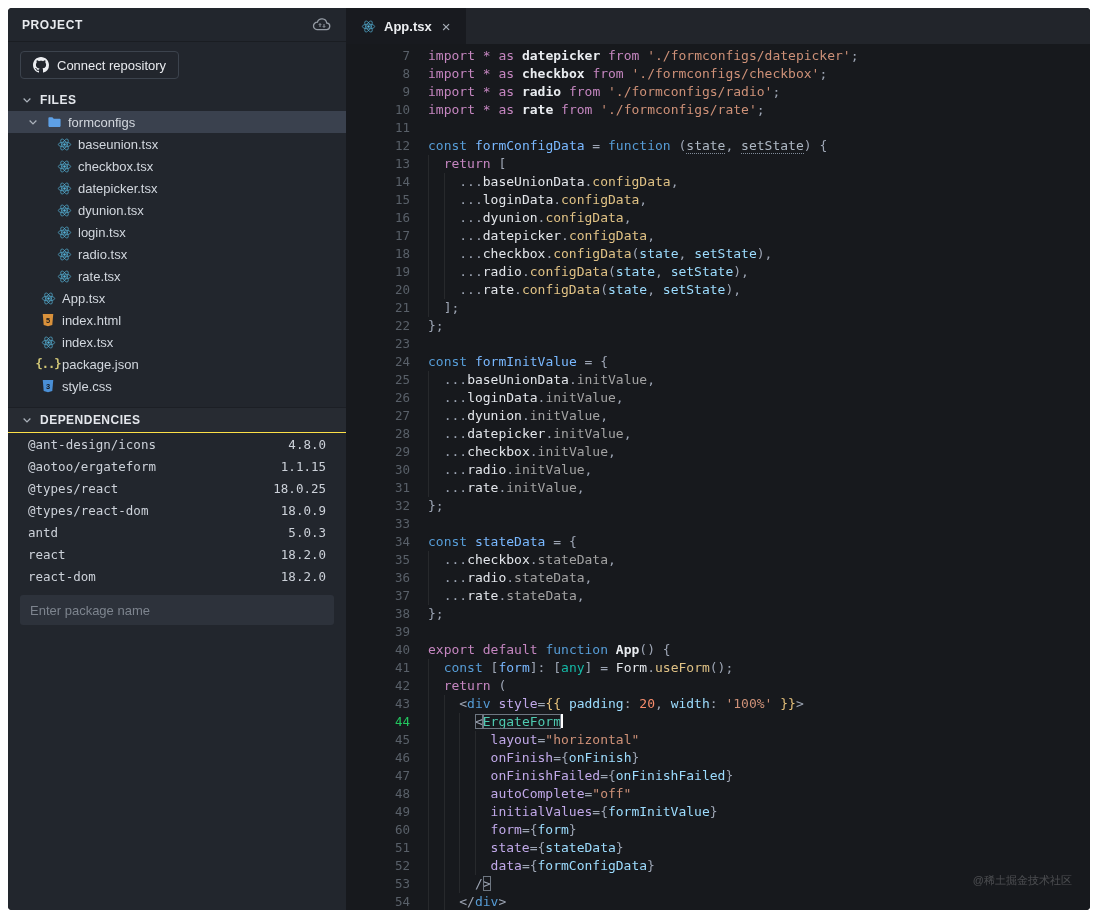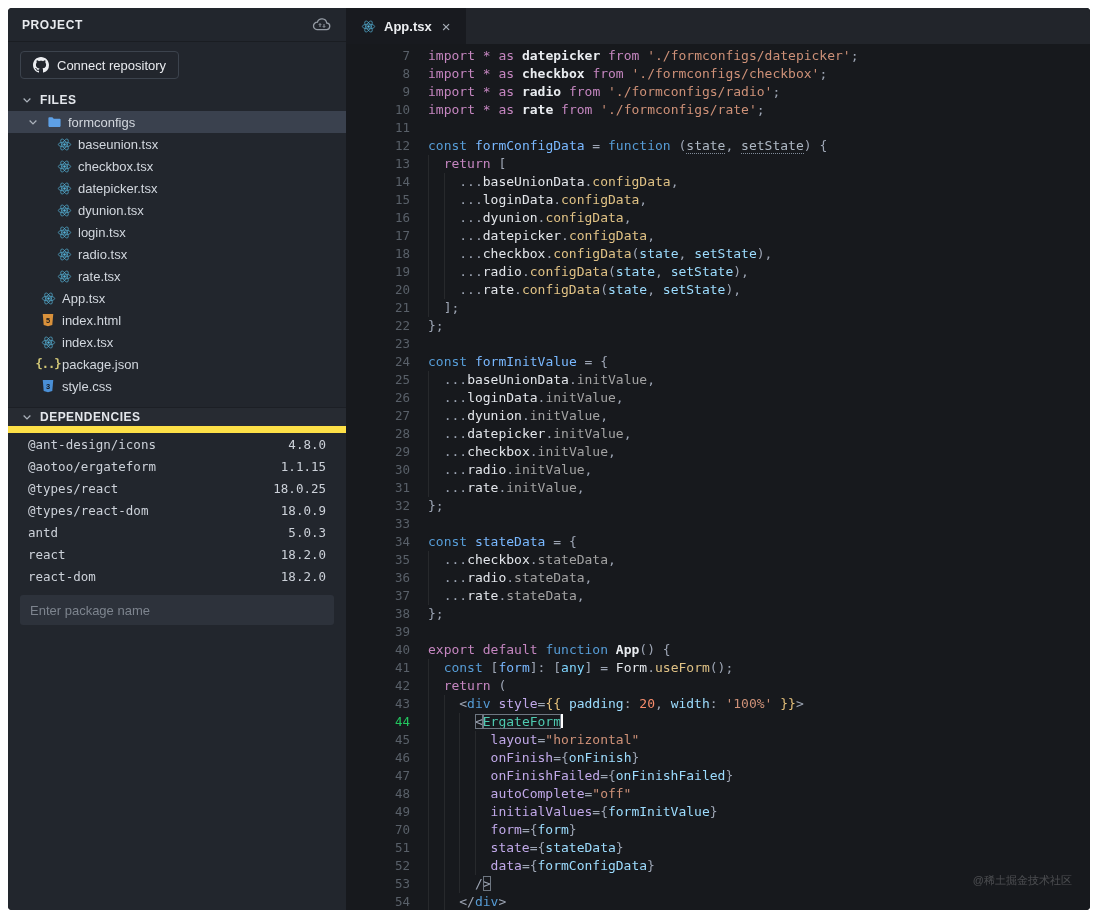--- a/index.html
+++ b/index.html
@@ -15,21 +15,21 @@
   .connect-btn { display:flex; align-items:center; gap:8px; height:28px; padding:0 12px; background:transparent; border:1px solid #3c434d; border-radius:4px; color:#e8eaee; font-size:13px; font-family:"Liberation Sans",sans-serif; cursor:pointer; }
   .side-row { height:22px; display:flex; align-items:center; gap:6px; font-size:13px; color:#d2d7de; cursor:pointer; white-space:nowrap; }
   .side-row.section { font-size:12px; font-weight:700; letter-spacing:.04em; color:#e4e7ec; padding-left:12px; }
   .side-row.folder { padding-left:18px; }
   .side-row.selected { background:#3a414e; }
   .side-row.depth2 { padding-left:48px; }
   .side-row.depth1 { padding-left:32px; }
   .icon { display:inline-flex; align-items:center; justify-content:center; width:16px; height:16px; flex:none; }
   .chev { width:14px; height:14px; display:inline-flex; align-items:center; justify-content:center; flex:none; }
   .json-glyph { color:#d3c877; font-size:12px; font-weight:700; font-family:"DejaVu Sans Mono",monospace; letter-spacing:-1px; }
-  .deps-header { height:26px; margin-top:10px; background:#272b32; border-top:1px solid #1c1f25; border-bottom:7px solid #fde047; }
+  .deps-header { height:26px; margin-top:10px; background:#272b32; border-top:1px solid #1c1f25; border-bottom:1px solid #fde047; }
   .dep-row { height:22px; display:flex; align-items:center; justify-content:space-between; padding:0 20px; font-family:"DejaVu Sans Mono",monospace; font-size:12.5px; color:#ccd1d9; cursor:pointer; }
   .dep-version { color:#ccd1d9; }
   .pkg-input { display:block; width:314px; margin:8px 12px; height:30px; background:#2d323b; border:none; border-radius:3px; padding:0 10px; font-size:13px; color:#c9ced6; font-family:"Liberation Sans",sans-serif; }
   .pkg-input::placeholder { color:#7d848e; }
 
   
   .editor { flex:1; background:#17191d; display:flex; flex-direction:column; position:relative; overflow:hidden; }
   .tabbar { height:36px; background:#22252b; flex:none; display:flex; align-items:stretch; }
   .tab { display:flex; align-items:center; gap:8px; padding:0 14px; background:#181a1f; cursor:pointer; }
   .tab-label { font-size:13px; font-weight:600; color:#eceef1; }
@@ -48,21 +48,21 @@
   .tk-idb  { color:#E9ECF0; font-weight:700; }
   .tk-prop { color:#a3a3a3; }
   .tk-fn   { color:#E0C285; }
   .tk-str  { color:#CE9178; }
   .tk-num  { color:#F78C6C; }
   .tk-pun  { color:#9DA5B4; }
   .tk-punY { color:#E5C07B; }
   .tk-param{ color:#AEB8C4; border-bottom:1px dotted #818b99; }
   .tk-pref { color:#9CDCFE; }
   .tk-tag  { color:#569CD6; }
-  .tk-comp { color:#7dd3fc; }
+  .tk-comp { color:#14b8a6; }
   .tk-attr { color:#C0A8E8; }
   .tk-attrv{ color:#9CDCFE; }
   .tk-boxp { color:#9DA5B4; outline:1px solid #6e7681; outline-offset:-1px; }
   .tk-boxc { color:#4EC9B0; outline:1px solid #6e7681; outline-offset:-1px; }
   .caret { display:inline-block; width:2px; height:14px; background:#ffffff; vertical-align:-2px; }
   .watermark { position:absolute; right:18px; bottom:22px; font-size:11px; color:rgba(255,255,255,0.22); pointer-events:none; }
 </style>
 </head>
 <body>
 
@@ -475,21 +475,21 @@
           </div>
         <div class="cl">
             <span class="ln">48</span>
             <span class="lc"><span class="ind"></span><span class="ind"></span><span class="ind"></span><span class="ind"></span><span class="tk-attr">autoComplete</span><span class="tk-pun">=</span><span class="tk-str">"off"</span></span>
           </div>
         <div class="cl">
             <span class="ln">49</span>
             <span class="lc"><span class="ind"></span><span class="ind"></span><span class="ind"></span><span class="ind"></span><span class="tk-attr">initialValues</span><span class="tk-pun">={</span><span class="tk-attrv">formInitValue</span><span class="tk-pun">}</span></span>
           </div>
         <div class="cl">
-            <span class="ln">70</span>
+            <span class="ln">60</span>
             <span class="lc"><span class="ind"></span><span class="ind"></span><span class="ind"></span><span class="ind"></span><span class="tk-attr">form</span><span class="tk-pun">={</span><span class="tk-attrv">form</span><span class="tk-pun">}</span></span>
           </div>
         <div class="cl">
             <span class="ln">51</span>
             <span class="lc"><span class="ind"></span><span class="ind"></span><span class="ind"></span><span class="ind"></span><span class="tk-attr">state</span><span class="tk-pun">={</span><span class="tk-attrv">stateData</span><span class="tk-pun">}</span></span>
           </div>
         <div class="cl">
             <span class="ln">52</span>
             <span class="lc"><span class="ind"></span><span class="ind"></span><span class="ind"></span><span class="ind"></span><span class="tk-attr">data</span><span class="tk-pun">={</span><span class="tk-attrv">formConfigData</span><span class="tk-pun">}</span></span>
           </div>

